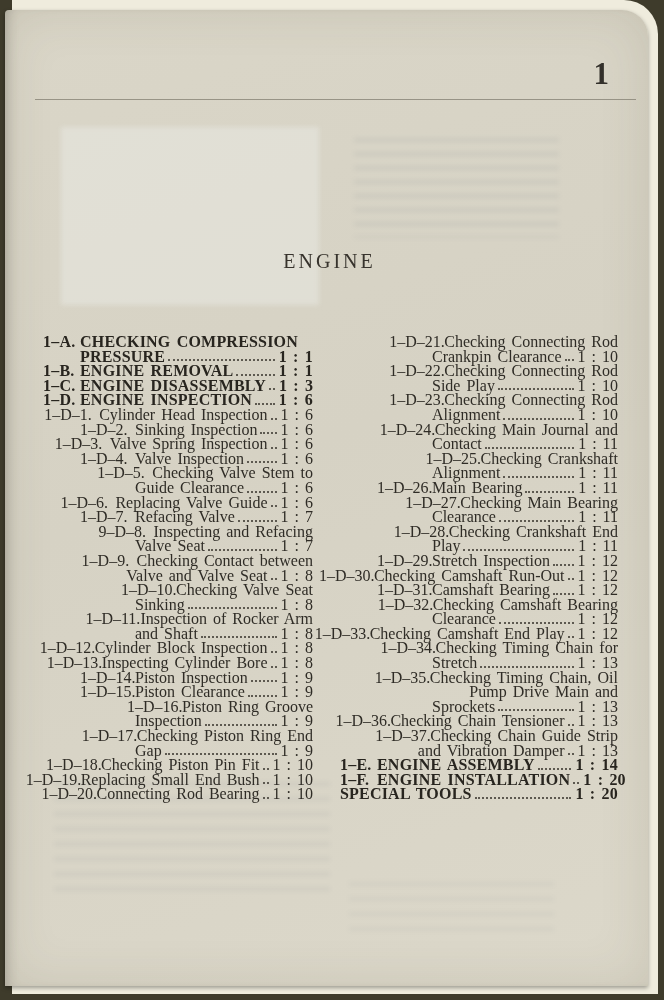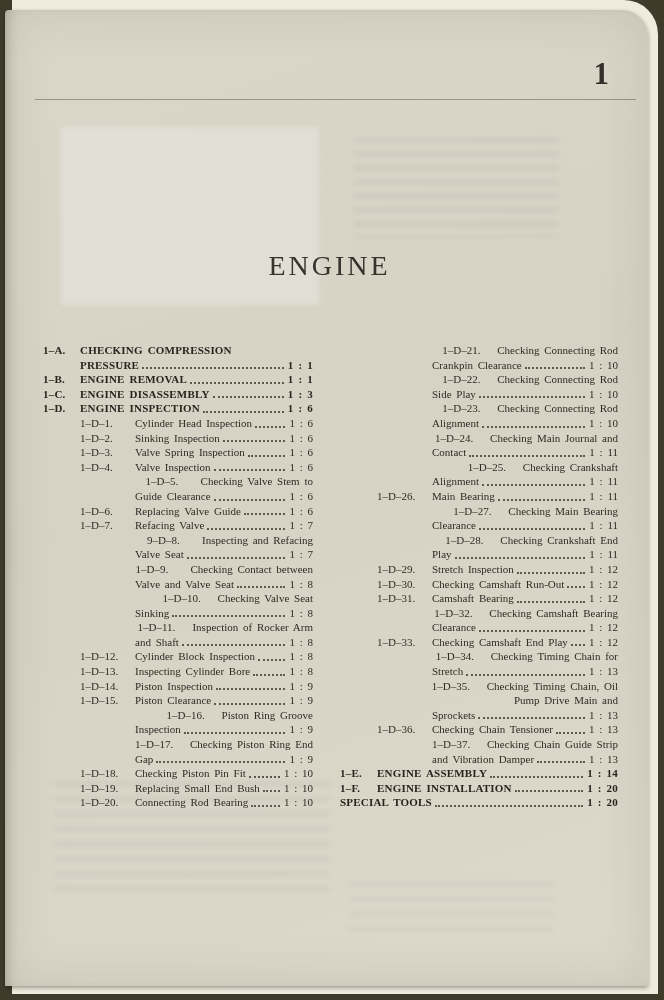--- a/index.html
+++ b/index.html
@@ -45,26 +45,26 @@
   .page-number{
     position:absolute;top:46px;right:38px;
     font-size:31px;font-weight:700;color:#33302b;letter-spacing:1px;
   }
   .header-rule{
     position:absolute;top:89px;left:30px;right:12px;height:0;
     border-top:1.5px solid rgba(130,125,112,.75);
   }
   .page-title{
     position:absolute;top:240px;left:0;right:0;text-align:center;
-    font-size:28px;letter-spacing:3px;color:#37332d;font-weight:500;
+    font-size:20px;letter-spacing:3px;color:#37332d;font-weight:500;
     transform:translateX(3px);
   }
   .toc-col{
-    position:absolute;top:333px;
-    font-size:11px;line-height:14.6px;word-spacing:2px;color:var(--ink);
+    position:absolute;top:325px;
+    font-size:16px;line-height:14.6px;word-spacing:2px;color:var(--ink);
   }
   .toc-col.left{left:38px;width:270px;}
   .toc-col.right{left:335px;width:278px;}
   .toc-line{display:flex;align-items:baseline;height:14.6px;white-space:pre;}
   .toc-entry.lvl1 .toc-line{padding-left:37px;justify-content:flex-end;}
   .toc-entry .lbl{flex:none;width:37px;}
   .toc-entry.lvl1 .lbl{width:55px;}
   .toc-entry.bold{font-weight:700;color:#28251f;letter-spacing:.2px;}
   .toc-entry .txt{flex:none;}
   .toc-entry .leader{

